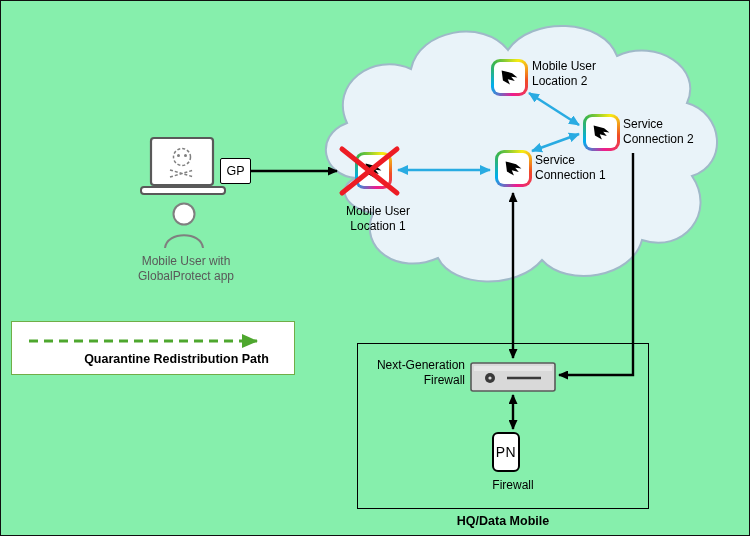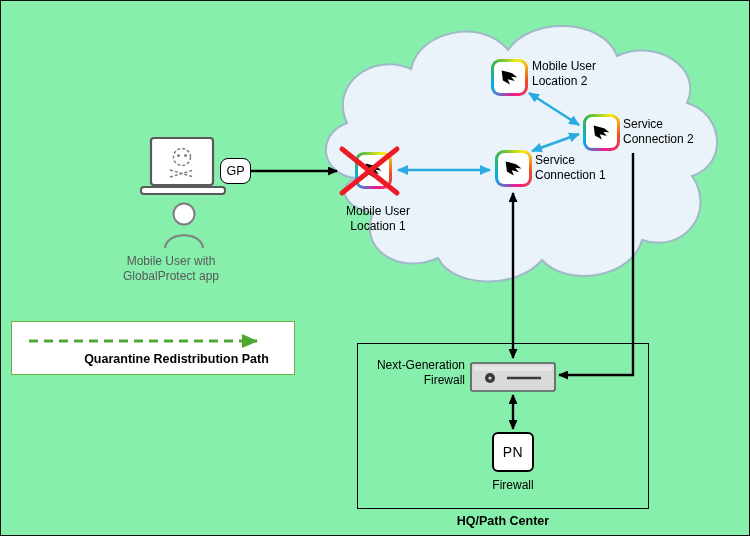--- a/index.html
+++ b/index.html
@@ -24,25 +24,25 @@
       #ed1c8f 216deg, #00aeef 288deg, #3db54a 360deg);
   }
   .pa-inner {
     width:100%; height:100%; background:#fff; border-radius:6px;
     display:flex; align-items:center; justify-content:center;
   }
   .pa-inner svg { width:21px; height:21px; }
 
   .gp-box {
     left:219px; top:157px; width:31px; height:26px; background:#fff;
-    border:1.8px solid #000; border-radius:8px; box-sizing:border-box;
+    border:1.8px solid #000; border-radius:2px; box-sizing:border-box;
     display:flex; align-items:center; justify-content:center; font-size:12.5px;
   }
   .pn-box {
-    left:491px; top:431px; width:42px; height:40px; background:#fff;
+    left:491px; top:431px; width:28px; height:40px; background:#fff;
     border:2px solid #000; border-radius:6px; box-sizing:border-box;
     display:flex; align-items:center; justify-content:center;
     font-size:14px; letter-spacing:0.5px;
   }
   .hq-box {
     left:356px; top:342px; width:292px; height:166px;
     border:1.6px solid #000; box-sizing:border-box; background:transparent;
   }
   .legend-box {
     left:10px; top:320px; width:284px; height:54px;
@@ -137,39 +137,39 @@
   <div class="abs label" style="left:531px;top:58px;">Mobile User
 Location 2</div>
   <div class="abs label" style="left:622px;top:116px;">Service
 Connection 2</div>
   <div class="abs label" style="left:534px;top:152px;">Service
 Connection 1</div>
   <div class="abs label center" style="left:327px;top:203px;width:100px;">Mobile User
 Location 1</div>
 
   <div class="abs gp-box">GP</div>
-  <div class="abs label gray center" style="left:95px;top:253px;width:150px;">Mobile User with
+  <div class="abs label gray center" style="left:110px;top:253px;width:150px;">Mobile User with
 GlobalProtect app</div>
 
   <div class="abs label bold center" style="left:10px;top:351px;width:331px;font-size:12.5px;">Quarantine Redistribution Path</div>
 
   <div class="abs label right" style="left:356px;top:357px;width:108px;">Next-Generation
 Firewall</div>
   <svg class="abs" style="left:468px;top:359px;" width="90" height="34" viewBox="0 0 90 34">
     <rect x="2" y="3" width="84" height="28" rx="2" fill="#d9d9d9" stroke="#595959" stroke-width="1.6"></rect>
     <rect x="5" y="6" width="78" height="5" fill="#e6e6e6"></rect>
     <circle cx="21" cy="18" r="5" fill="#3a3a3a"></circle>
     <circle cx="21" cy="18" r="1.6" fill="#d9d9d9"></circle>
     <line x1="38" y1="18" x2="72" y2="18" stroke="#3a3a3a" stroke-width="2.4"></line>
   </svg>
 
   <div class="abs pn-box">PN</div>
   <div class="abs label center" style="left:462px;top:477px;width:100px;">Firewall</div>
 
-  <div class="abs label bold center" style="left:402px;top:513px;width:200px;font-size:12.5px;">HQ/Path Center</div>
+  <div class="abs label bold center" style="left:402px;top:513px;width:200px;font-size:12.5px;">HQ/Data Mobile</div>
 
   <svg class="abs" style="left:0;top:0;" width="750" height="536" viewBox="0 0 750 536" pointer-events="none">
     <g>
       <line x1="341" y1="148" x2="396" y2="192" stroke="#ed1c24" stroke-width="5" stroke-linecap="round"></line>
       <line x1="341" y1="192" x2="396" y2="148" stroke="#ed1c24" stroke-width="5" stroke-linecap="round"></line>
     </g>
   </svg>
 
 </div>
 

